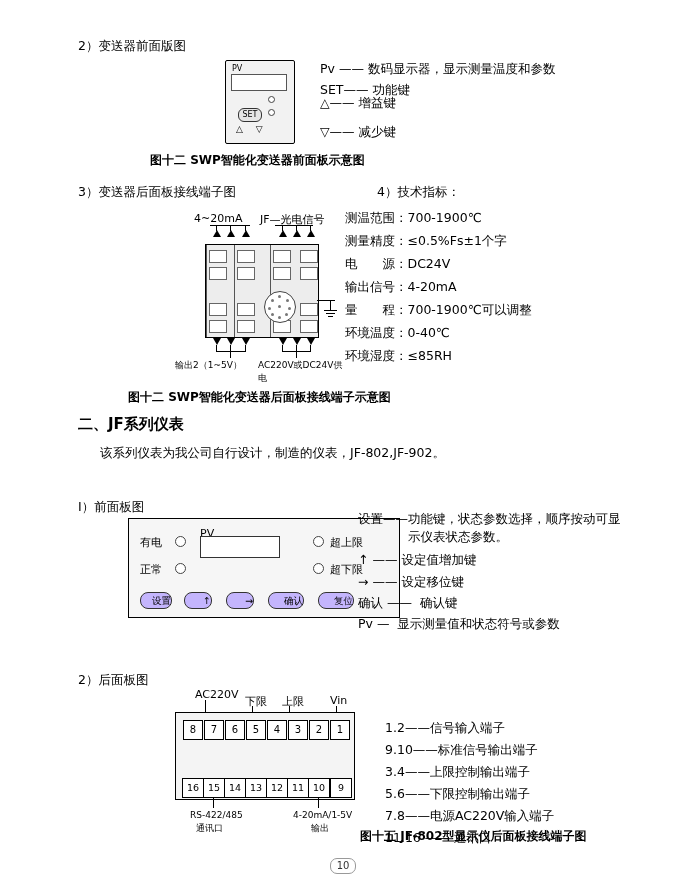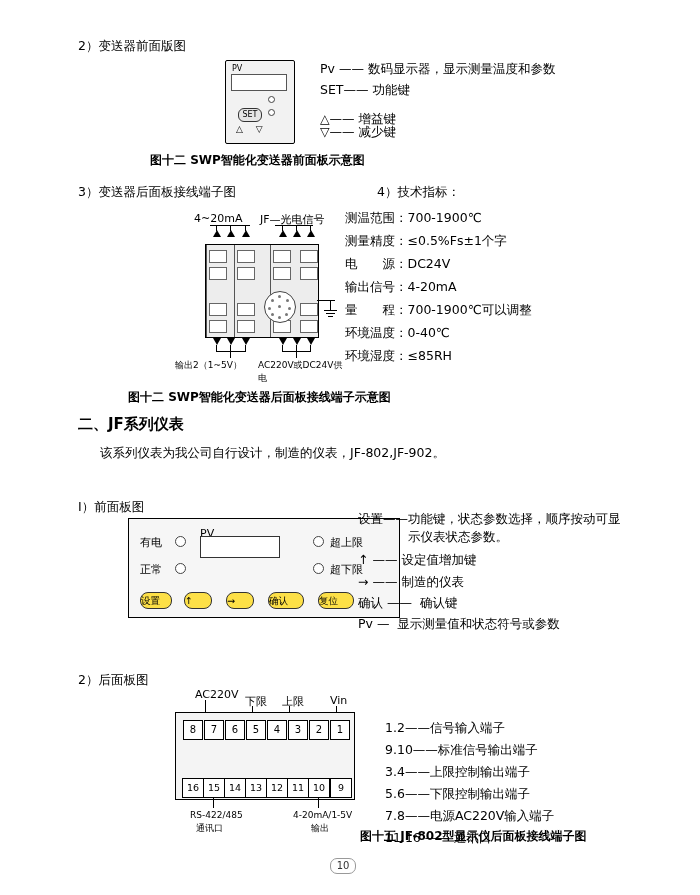--- a/index.html
+++ b/index.html
@@ -46,22 +46,22 @@
   .pin{position:absolute;width:3px;height:3px;border-radius:50%;background:#777;}
   .arrow-up{position:absolute;width:0;height:0;border-left:4px solid transparent;border-right:4px solid transparent;border-bottom:7px solid #000;}
   .arrow-dn{position:absolute;width:0;height:0;border-left:4px solid transparent;border-right:4px solid transparent;border-top:7px solid #000;}
   .vline{position:absolute;width:1px;background:#000;}
   .hline{position:absolute;height:1px;background:#000;}
 
   
   #fig14-box{left:128px;top:518px;width:270px;height:98px;border:1.2px solid #000;background:#f6f6f6;}
   #fig14-screen{left:200px;top:536px;width:78px;height:20px;background:#fff;border:1.2px solid #333;}
   .f14-led{position:absolute;width:9px;height:9px;border-radius:50%;background:#fff;border:1px solid #444;}
-  .f14-btn{position:absolute;height:15px;border:1px solid #333;border-radius:8px;background:#fde047;
-           font-size:9.5px;text-align:left;line-height:15px;}
+  .f14-btn{position:absolute;height:15px;border:1px solid #333;border-radius:8px;background:#c4b5fd;
+           font-size:9.5px;text-align:right;line-height:15px;}
 
   
   #fig15-box{left:175px;top:712px;width:178px;height:86px;border:1.4px solid #000;background:#f4f4f4;}
   .f15-term{position:absolute;width:18px;height:18px;border:1.3px solid #000;background:#fff;
             font-size:10px;text-align:center;line-height:18px;}
   .f15-term.wide{width:20px;font-size:9.5px;}
 
   #pagenum{left:330px;top:858px;width:24px;height:14px;border:1px solid #999;border-radius:7px;
            text-align:center;font-size:10px;line-height:14px;color:#333;}
 </style>
@@ -75,21 +75,21 @@
   <div class="abs" id="fig12-box"></div>
   <div class="abs" id="fig12-pv">PV</div>
   <div class="abs" id="fig12-screen"></div>
   <div class="abs" id="fig12-dot1"></div>
   <div class="abs" id="fig12-dot2"></div>
   <div class="abs" id="fig12-set">SET</div>
   <div class="abs" id="fig12-arrows">△ ▽</div>
 
   <div class="abs legend-row" style="left:320px;top:58px;">Pv —— 数码显示器，显示测量温度和参数</div>
   <div class="abs legend-row" style="left:320px;top:79px;">SET—— 功能键</div>
-  <div class="abs legend-row" style="left:320px;top:108px;text-align:right;">△—— 增益键</div>
+  <div class="abs legend-row" style="left:320px;top:92px;text-align:right;">△—— 增益键</div>
   <div class="abs legend-row" style="left:320px;top:121px;">▽—— 减少键</div>
 
   <div class="abs caption" style="left:150px;top:152px;">图十二    SWP智能化变送器前面板示意图</div>
 
   <div class="abs txt" style="left:78px;top:182px;">3）变送器后面板接线端子图</div>
   <div class="abs txt" style="left:345px;top:182px;margin-left:32px;">4）技术指标：</div>
 
   <div class="abs txt" style="left:345px;top:208px;">测温范围：700-1900℃</div>
   <div class="abs txt" style="left:345px;top:231px;">测量精度：≤0.5%Fs±1个字</div>
   <div class="abs txt" style="left:345px;top:254px;">电　　源：DC24V</div>
@@ -204,21 +204,21 @@
 
   <div class="f14-btn" style="left:140px;top:592px;width:30px;">设置</div>
   <div class="f14-btn" style="left:184px;top:592px;width:26px;">↑</div>
   <div class="f14-btn" style="left:226px;top:592px;width:26px;">→</div>
   <div class="f14-btn" style="left:268px;top:592px;width:34px;">确认</div>
   <div class="f14-btn" style="left:318px;top:592px;width:34px;">复位</div>
 
   <div class="abs legend-row" style="left:358px;top:508px;">设置——功能键，状态参数选择，顺序按动可显</div>
   <div class="abs legend-row" style="left:358px;top:549px;">↑ —— 设定值增加键</div>
   <div class="abs legend-row" style="left:358px;top:526px;">　　　　示仪表状态参数。</div>
-  <div class="abs legend-row" style="left:358px;top:571px;">→ —— 制造的仪表</div>
+  <div class="abs legend-row" style="left:358px;top:571px;">→ —— 设定移位键</div>
   <div class="abs legend-row" style="left:358px;top:592px;">确认 ——  确认键</div>
   <div class="abs legend-row" style="left:358px;top:613px;">Pv —  显示测量值和状态符号或参数</div>
 
 
   <div class="abs txt" style="left:78px;top:670px;">2）后面板图</div>
 
   <div class="abs small" style="left:195px;top:688px;">AC220V</div>
   <div class="abs small" style="left:245px;top:694px;">下限</div>
   <div class="abs small" style="left:282px;top:694px;">上限</div>
   <div class="abs small" style="left:330px;top:694px;">Vin</div>

